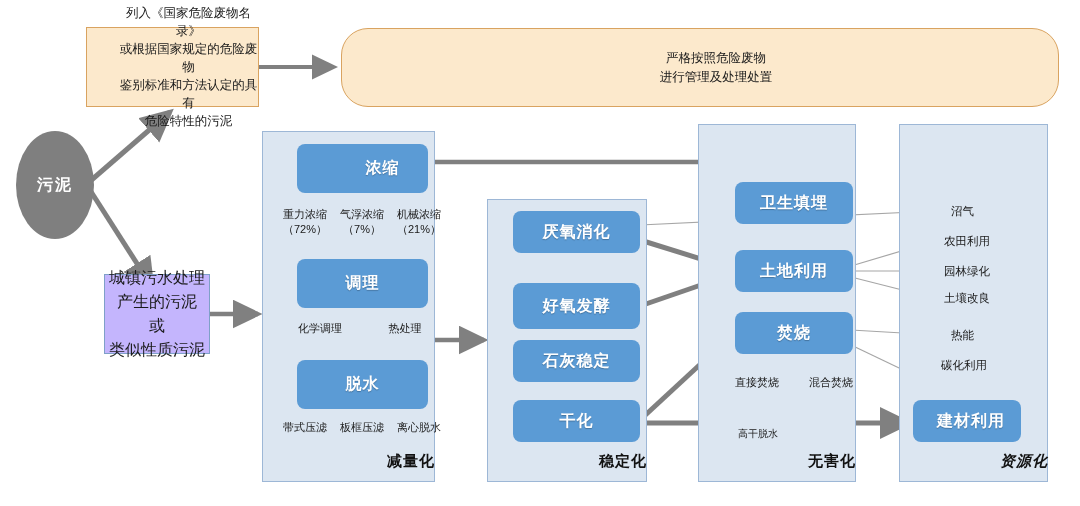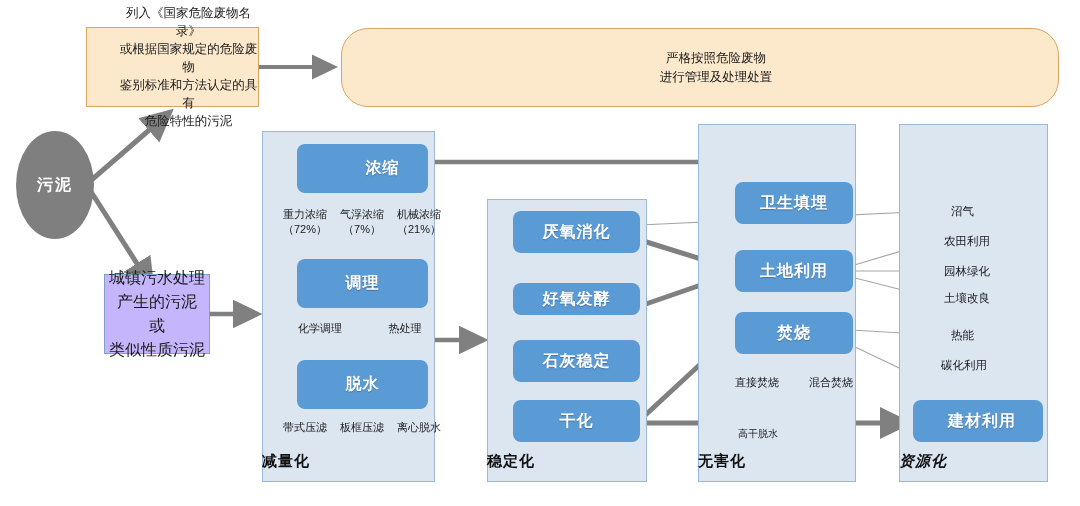--- a/index.html
+++ b/index.html
@@ -1,21 +1,21 @@
 <!DOCTYPE html>
 <html><head>
 <meta charset="utf-8">
 <style>
   html,body{margin:0;padding:0;background:#ffffff;}
   body{font-family:"Liberation Sans","DejaVu Sans",sans-serif;}
   #stage{position:relative;width:1080px;height:506px;background:#fff;overflow:hidden;}
   #wires{position:absolute;left:0;top:0;width:1080px;height:506px;pointer-events:none;}
 
   .panel{position:absolute;background:#DCE6F1;border:1px solid #9DB7D6;box-sizing:border-box;}
-  .panel-label{position:absolute;text-align:left;font-weight:bold;color:#111;font-size:15px;letter-spacing:1px;}
+  .panel-label{position:absolute;text-align:right;font-weight:bold;color:#111;font-size:15px;letter-spacing:1px;}
 
   .bluebox{position:absolute;background:#5B9BD5;border-radius:8px;box-sizing:border-box;
            display:flex;align-items:center;justify-content:center;color:#fff;font-weight:bold;
            font-size:16px;letter-spacing:1px;text-shadow:0 1px 1px rgba(0,0,0,.25);}
 
   .orangebox{position:absolute;background:#FCE9CC;border:1px solid #D9A360;box-sizing:border-box;
              display:flex;align-items:center;justify-content:center;text-align:center;
              color:#1a1a1a;font-size:12.5px;line-height:1.45;padding-left:32px;}
   .orangebox.wide{font-size:12.5px;border-radius:27px;}
 
@@ -157,21 +157,21 @@
   </div>
   <div class="subtext" style="left:379px;top:420px;width:80px;">
     <div>离心脱水</div>
   </div>
   <div class="panel-label" style="left:262px;top:452px;width:173px;">减量化</div>
 
   <div class="panel" style="left:487px;top:199px;width:160px;height:283px;"></div>
   <div class="bluebox" style="left:513px;top:211px;width:127px;height:42px;">
     <span>厌氧消化</span>
   </div>
-  <div class="bluebox" style="left:513px;top:283px;width:127px;height:32px;">
+  <div class="bluebox" style="left:513px;top:283px;width:127px;height:46px;">
     <span>好氧发酵</span>
   </div>
   <div class="bluebox" style="left:513px;top:340px;width:127px;height:42px;">
     <span>石灰稳定</span>
   </div>
   <div class="bluebox" style="left:513px;top:400px;width:127px;height:42px;">
     <span>干化</span>
   </div>
   <div class="panel-label" style="left:487px;top:452px;width:160px;">稳定化</div>
 
@@ -194,18 +194,18 @@
   <div class="edgelabel" style="left:738px;top:427px;">高干脱水</div>
   <div class="panel-label" style="left:698px;top:452px;width:158px;">无害化</div>
 
   <div class="panel" style="left:899px;top:124px;width:149px;height:358px;"></div>
   <div class="outtext" style="left:951px;top:204px;">沼气</div>
   <div class="outtext" style="left:944px;top:234px;">农田利用</div>
   <div class="outtext" style="left:944px;top:264px;">园林绿化</div>
   <div class="outtext" style="left:944px;top:291px;">土壤改良</div>
   <div class="outtext" style="left:951px;top:328px;">热能</div>
   <div class="outtext" style="left:941px;top:358px;">碳化利用</div>
-  <div class="bluebox" style="left:913px;top:400px;width:130px;height:42px;padding-left:8px;">
+  <div class="bluebox" style="left:913px;top:400px;width:108px;height:42px;padding-left:8px;">
     <span>建材利用</span>
   </div>
   <div class="panel-label" style="left:899px;top:452px;width:149px;font-style:italic;">资源化</div>
 
 </div>
 
 </body></html>

